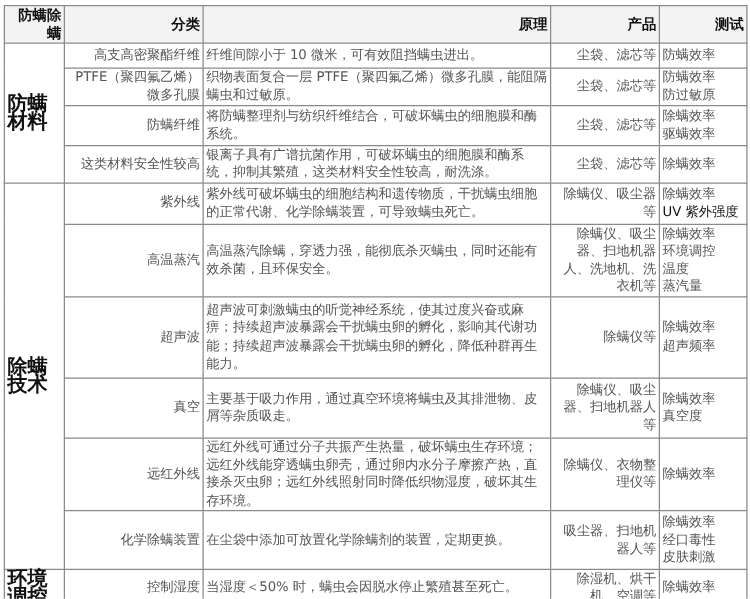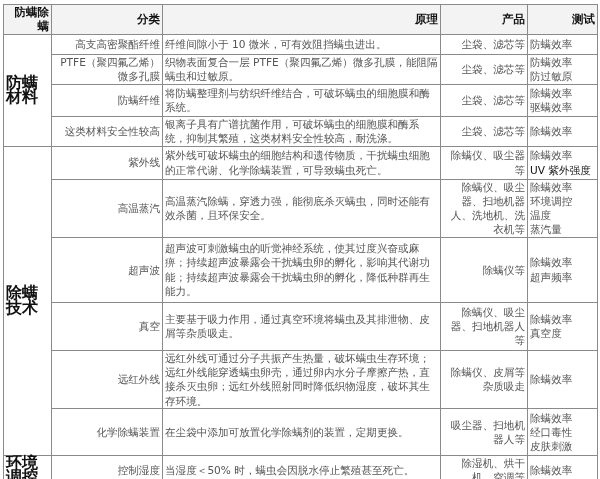--- a/index.html
+++ b/index.html
@@ -118,21 +118,21 @@
       <td class="pro">除螨仪、吸尘器、扫地机器人等</td>
       <td class="tst">
             <span class="l">除螨效率</span>
             <span class="l">真空度</span>
           </td>
     </tr>
 
     <tr style="height:57px">
       <td class="cat">远红外线</td>
       <td class="pri">远红外线可通过分子共振产生热量，破坏螨虫生存环境；远红外线能穿透螨虫卵壳，通过卵内水分子摩擦产热，直接杀灭虫卵；远红外线照射同时降低织物湿度，破坏其生存环境。</td>
-      <td class="pro">除螨仪、皮屑等杂质吸走</td>
+      <td class="pro">除螨仪、衣物整理仪等</td>
       <td class="tst">
             <span class="l">除螨效率</span>
           </td>
     </tr>
 
     <tr style="height:47px">
       <td class="cat">化学除螨装置</td>
       <td class="pri">在尘袋中添加可放置化学除螨剂的装置，定期更换。</td>
       <td class="pro">吸尘器、扫地机器人等</td>
       <td class="tst">

